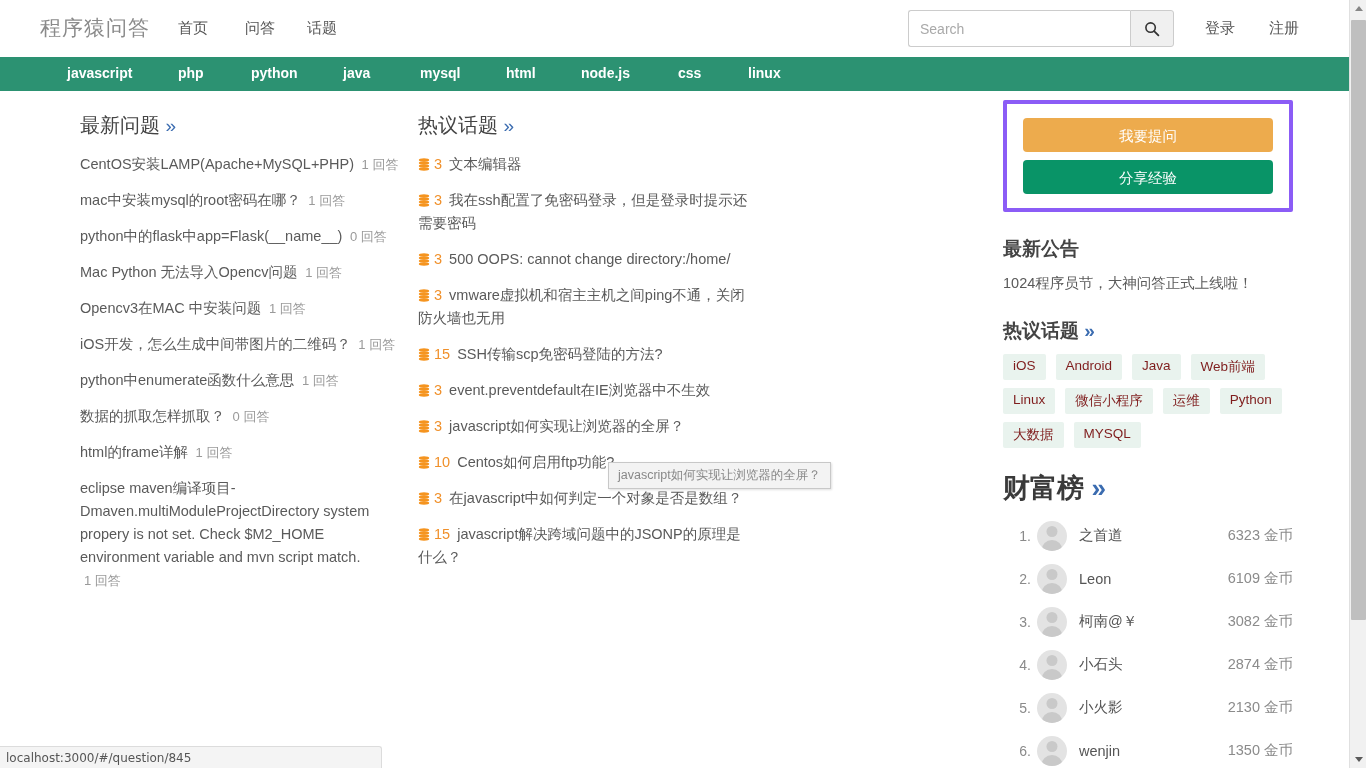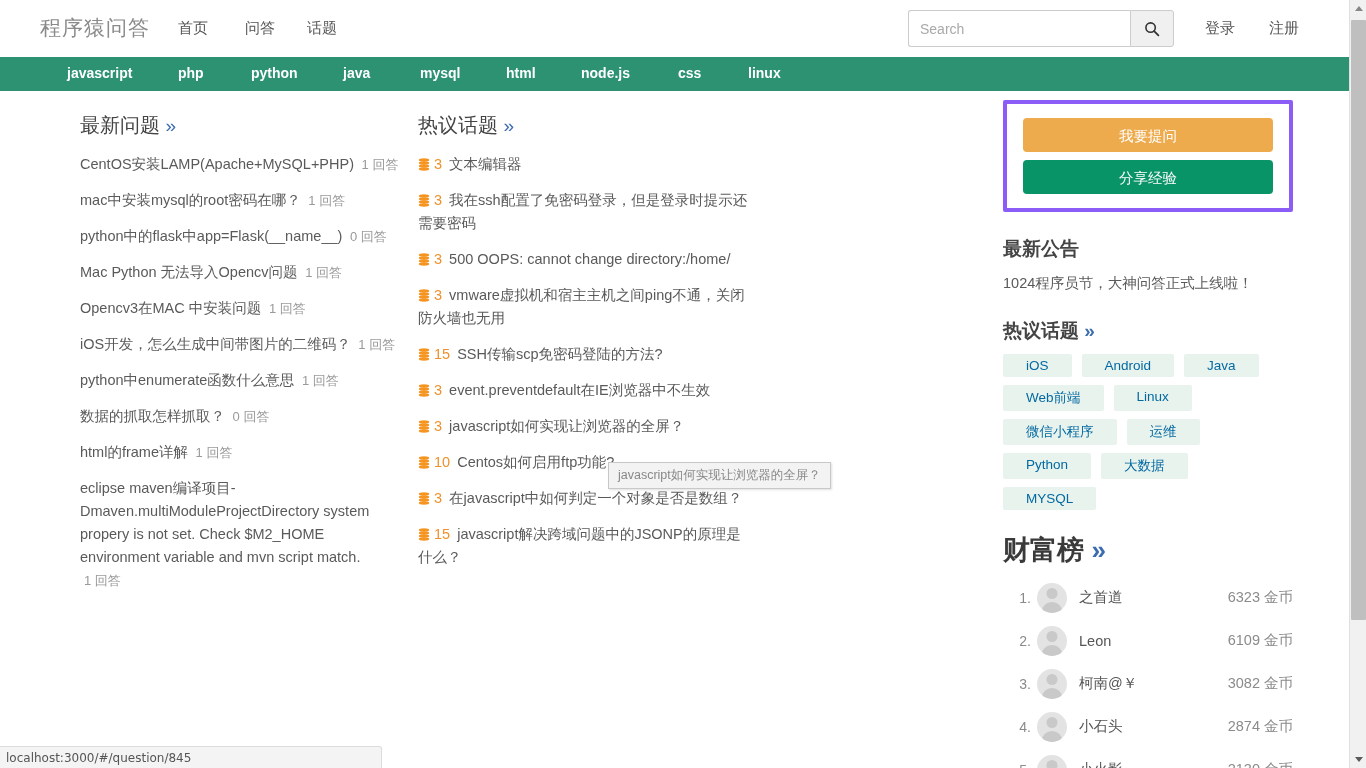--- a/index.html
+++ b/index.html
@@ -119,22 +119,22 @@
   #share-btn { background: #099467; margin-bottom: 0; }
 
   .side-head {
     font-size: 19px; color: #444; font-weight: bold;
     margin: 24px 0 10px 0; white-space: nowrap;
   }
   #notice-text { font-size: 14.5px; color: #5a5a5a; line-height: 22px; }
 
   #tag-cloud { margin-top: 8px; display: flex; flex-wrap: wrap; gap: 8px 10px; width: 285px; }
   .cloud-tag {
-    background: #e9f3ee; color: #0369a1; font-size: 13.5px;
-    padding: 4px 23px; border-radius: 2px; cursor: pointer; white-space: nowrap;
+    background: #e9f3ee; color: #7f1d1d; font-size: 13.5px;
+    padding: 4px 10px; border-radius: 2px; cursor: pointer; white-space: nowrap;
   }
 
   #wealth-head {
     font-size: 27px; color: #3a3a3a; font-weight: bold;
     margin: 22px 0 8px 0; white-space: nowrap;
   }
   #wealth-head .chev { font-size: 26px; color: #3b6cb0; }
 
   .rank-row {
     display: flex; align-items: center; height: 43px; cursor: pointer;

